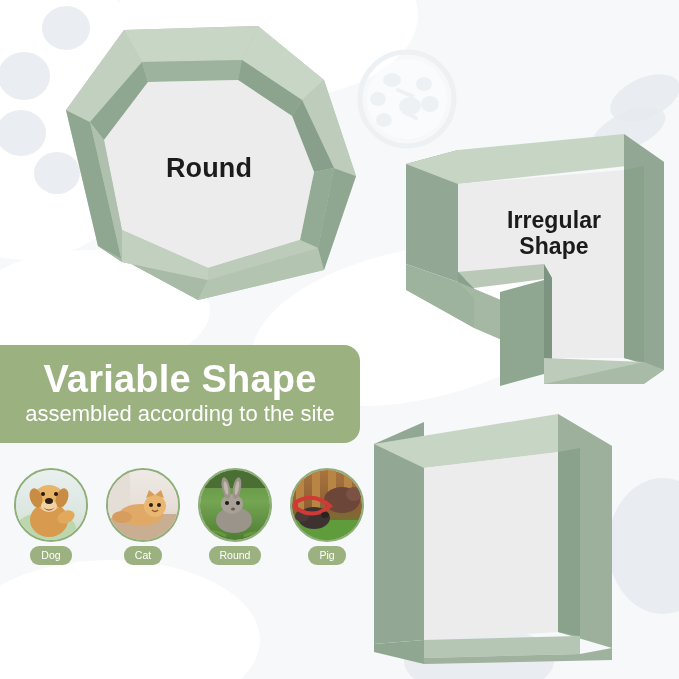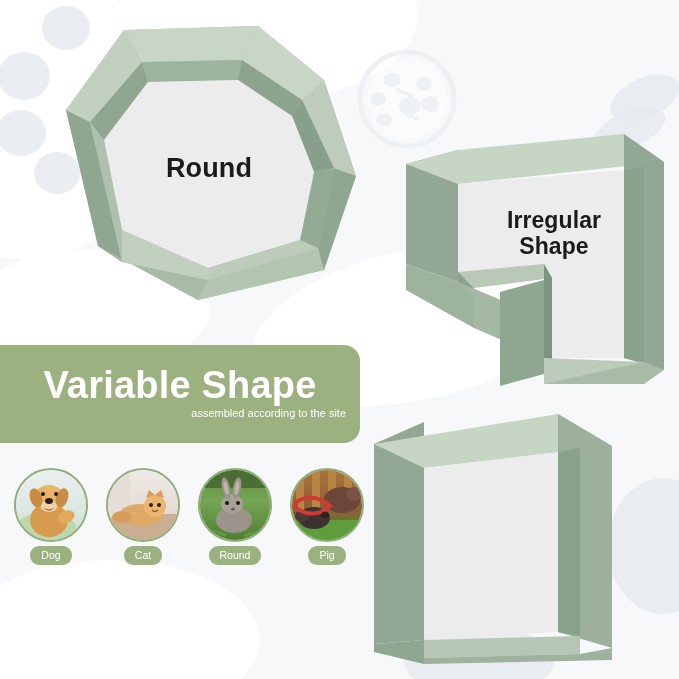--- a/index.html
+++ b/index.html
@@ -47,21 +47,21 @@
     background:#9cb180;
     border-radius:0 16px 16px 0;
     box-sizing:border-box;
     padding:6px 14px 8px 30px;
     color:#ffffff;
     display:flex;flex-direction:column;align-items:center;justify-content:center;
   }
   #banner-title{font-size:38px;font-weight:bold;line-height:1;margin-bottom:3px;
      letter-spacing:.2px;text-align:center;width:100%;}
   #banner-sub1{font-size:17px;line-height:1.18;text-align:center;width:100%;}
-  #banner-sub2{font-size:11px;line-height:1.18;text-align:right;width:100%;}
+  #banner-sub2{font-size:22px;line-height:1.18;text-align:center;width:100%;}
 
   
   #pets{position:absolute;left:14px;top:468px;width:350px;height:98px;
      display:flex;gap:18px;align-items:flex-start;}
   .pet{width:76px;display:flex;flex-direction:column;align-items:center;}
   .pet-photo{
     width:70px;height:70px;border-radius:50%;
     border:2px solid #8fae78;
     overflow:hidden;position:relative;background:#dfe3e0;
   }

